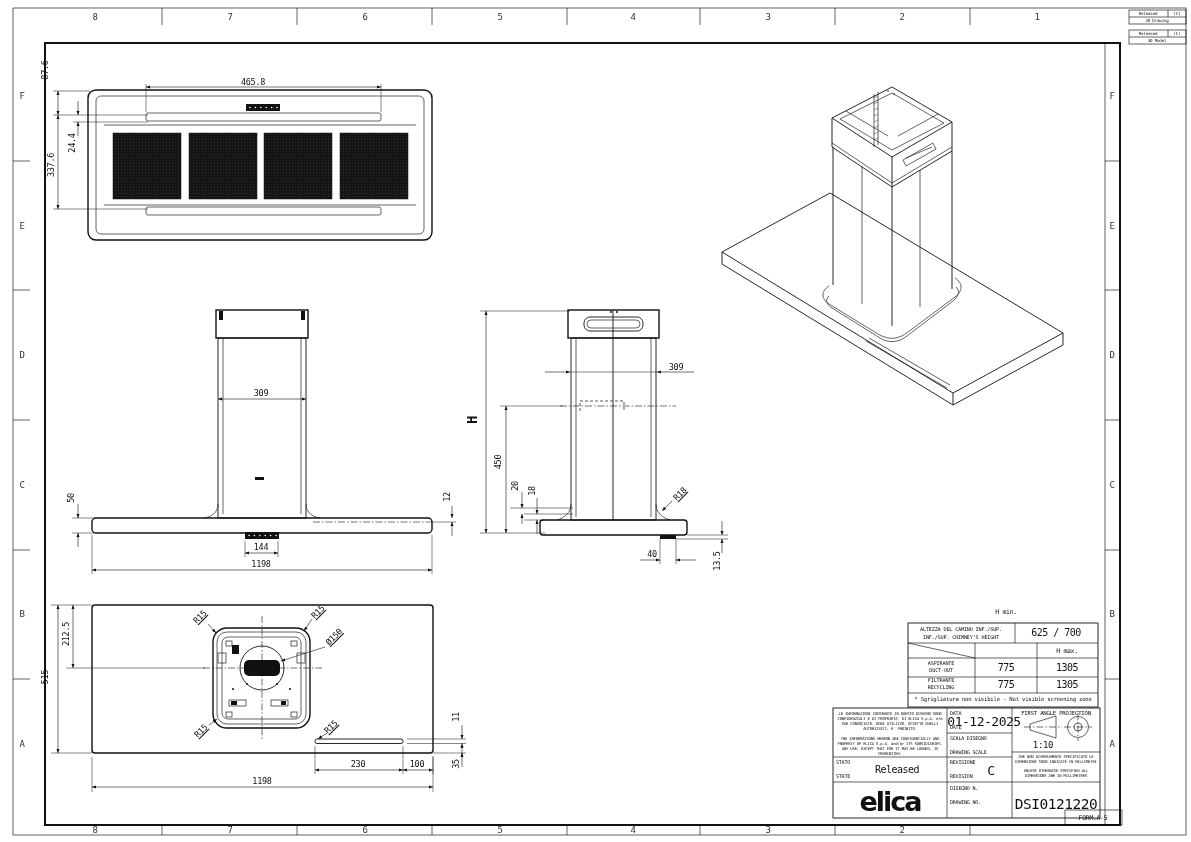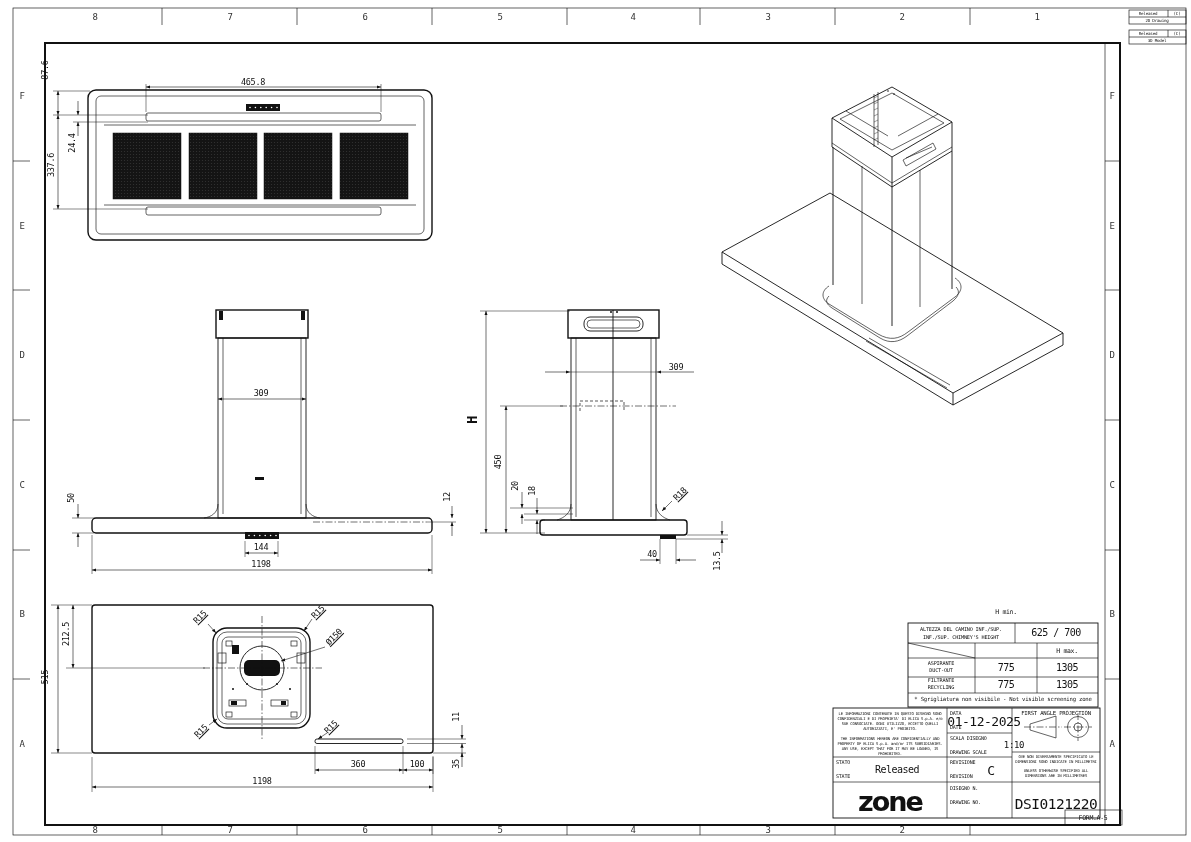--- a/index.html
+++ b/index.html
@@ -397,21 +397,21 @@
 
 <span class="t r" style="left:66px;top:634px">212.5</span>
 <span class="t r" style="left:45px;top:677px">515</span>
 <span class="t d u" style="left:200px;top:617px">R15</span>
 <span class="t d u" style="left:318px;top:612px">R15</span>
 <span class="t d u" style="left:201px;top:731px">R15</span>
 <span class="t d u" style="left:331px;top:727px">R15</span>
 <span class="t d u" style="left:334px;top:637px">Ø150</span>
 <span class="t r" style="left:456px;top:717px">11</span>
 <span class="t r" style="left:456px;top:764px">35</span>
-<span class="t" style="left:358px;top:764px">360</span>
+<span class="t" style="left:358px;top:764px">230</span>
 <span class="t" style="left:417px;top:764px">100</span>
 <span class="t" style="left:262px;top:781px">1198</span>
 
 <span class="t s5" style="left:961px;top:630px">ALTEZZA DEL CAMINO INF./SUP.</span>
 <span class="t s5" style="left:961px;top:638px">INF./SUP. CHIMNEY'S HEIGHT</span>
 <span class="t v12" style="left:1056px;top:633px">625 / 700</span>
 <span class="t s6" style="left:1006px;top:612px">H min.</span>
 <span class="t s6" style="left:1067px;top:651px">H max.</span>
 <span class="t s5" style="left:941px;top:664px">ASPIRANTE</span>
 <span class="t s5" style="left:941px;top:671px">DUCT-OUT</span>
@@ -423,28 +423,28 @@
 <span class="t v12" style="left:1067px;top:685px">1305</span>
 <span class="t s55" style="left:1003px;top:700px">* Sgrigliatura non visibile - Not visible screening zone</span>
 
 <div class="conf" style="left:835px;top:711px">LE INFORMAZIONI CONTENUTE IN QUESTO DISEGNO SONO CONFIDENZIALI E DI PROPRIETA' DI ELICA S.p.A. e/o SUE CONSOCIATE. OGNI UTILIZZO, ECCETTO QUELLI AUTORIZZATI, E' PROIBITO.</div>
 <div class="conf" style="left:835px;top:736px">THE INFORMATIONS HEREON ARE CONFIDENTIALLY AND PROPERTY OF ELICA S.p.A. and/or ITS SUBSIDIARIES. ANY USE, EXCEPT THAT FOR IT MAY BE LOANED, IS PROHIBITED.</div>
 <span class="lab" style="left:950px;top:710px">DATA</span>
 <span class="lab" style="left:950px;top:724px">DATE</span>
 <span class="t v11" style="left:984px;top:721px">01-12-2025</span>
 <span class="lab" style="left:950px;top:735px">SCALA DISEGNO</span>
 <span class="lab" style="left:950px;top:749px">DRAWING SCALE</span>
-<span class="t v9" style="left:1014px;top:745px">1:10</span>
+<span class="t v9" style="left:1043px;top:745px">1:10</span>
 <span class="lab" style="left:836px;top:759px">STATO</span>
 <span class="lab" style="left:836px;top:773px">STATE</span>
 <span class="t v12" style="left:897px;top:770px">Released</span>
 <span class="lab" style="left:950px;top:759px">REVISIONE</span>
 <span class="lab" style="left:950px;top:773px">REVISION</span>
 <span class="t v13" style="left:991px;top:770px">C</span>
 <span class="lab" style="left:950px;top:785px">DISEGNO N.</span>
 <span class="lab" style="left:950px;top:799px">DRAWING NO.</span>
 <span class="t v14" style="left:1056px;top:804px">DSI0121220</span>
 <span class="t s55" style="left:1056px;top:714px">FIRST ANGLE PROJECTION</span>
 <div class="note" style="left:1056px;top:760px">OVE NON DIVERSAMENTE SPECIFICATO LE DIMENSIONI SONO INDICATE IN MILLIMETRI</div>
 <div class="note" style="left:1056px;top:774px">UNLESS OTHERWISE SPECIFIED ALL DIMENSIONS ARE IN MILLIMETRES</div>
-<span class="t logo" style="left:890px;top:801px">zone</span>
+<span class="t logo" style="left:890px;top:801px">elica</span>
 
 </div>
 
 </body></html>

